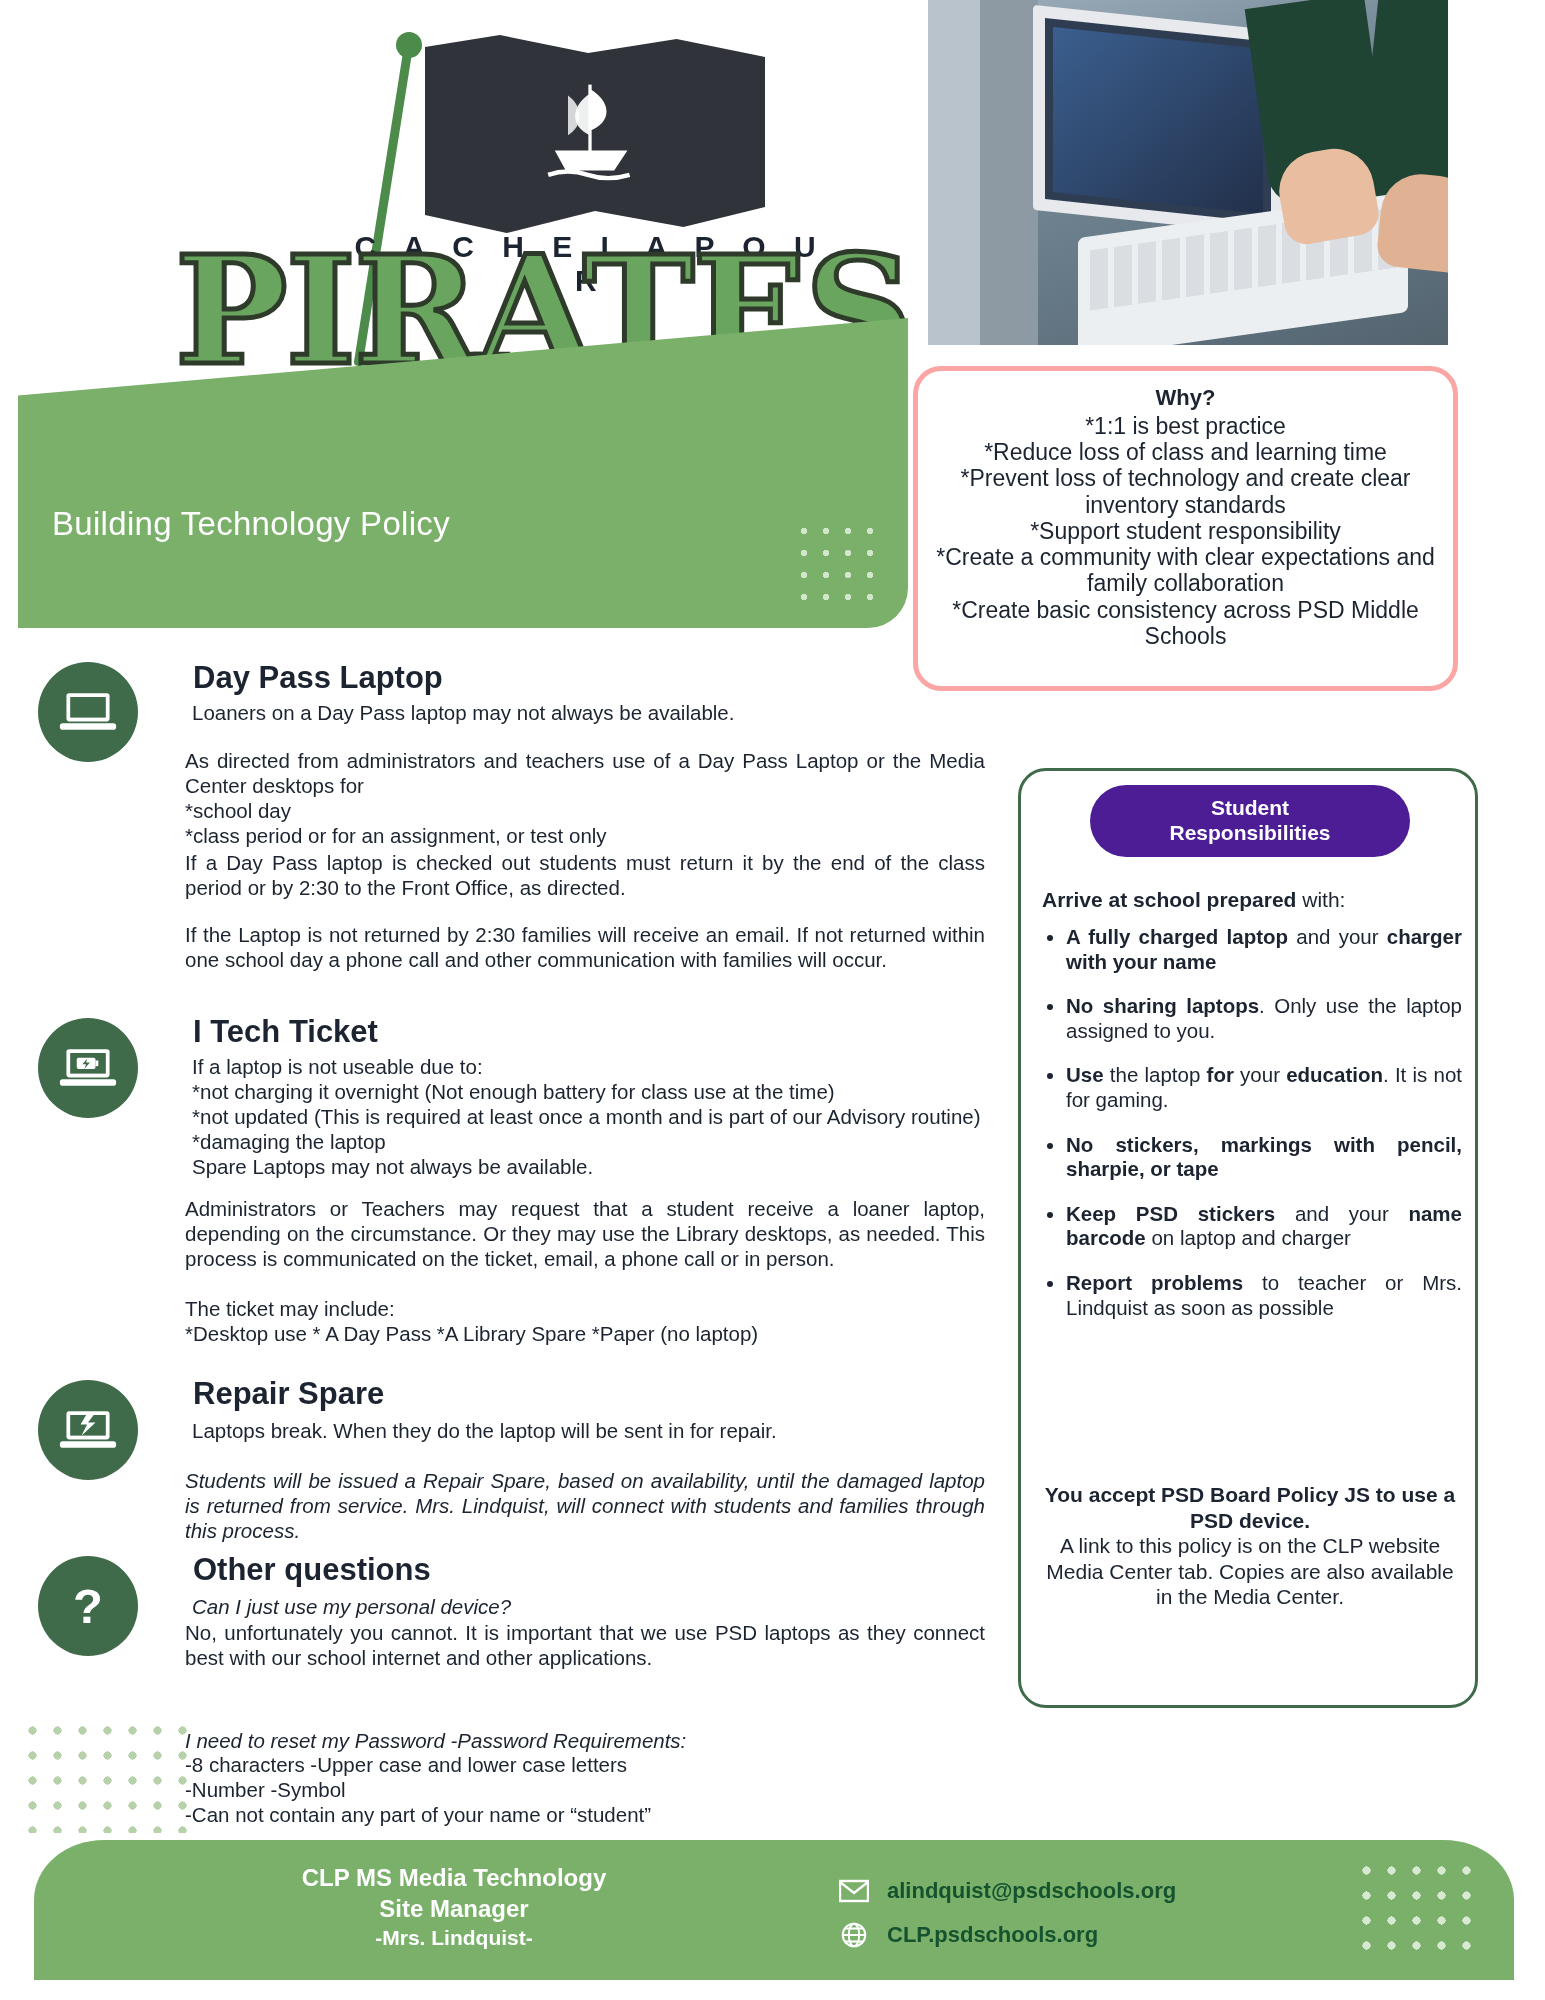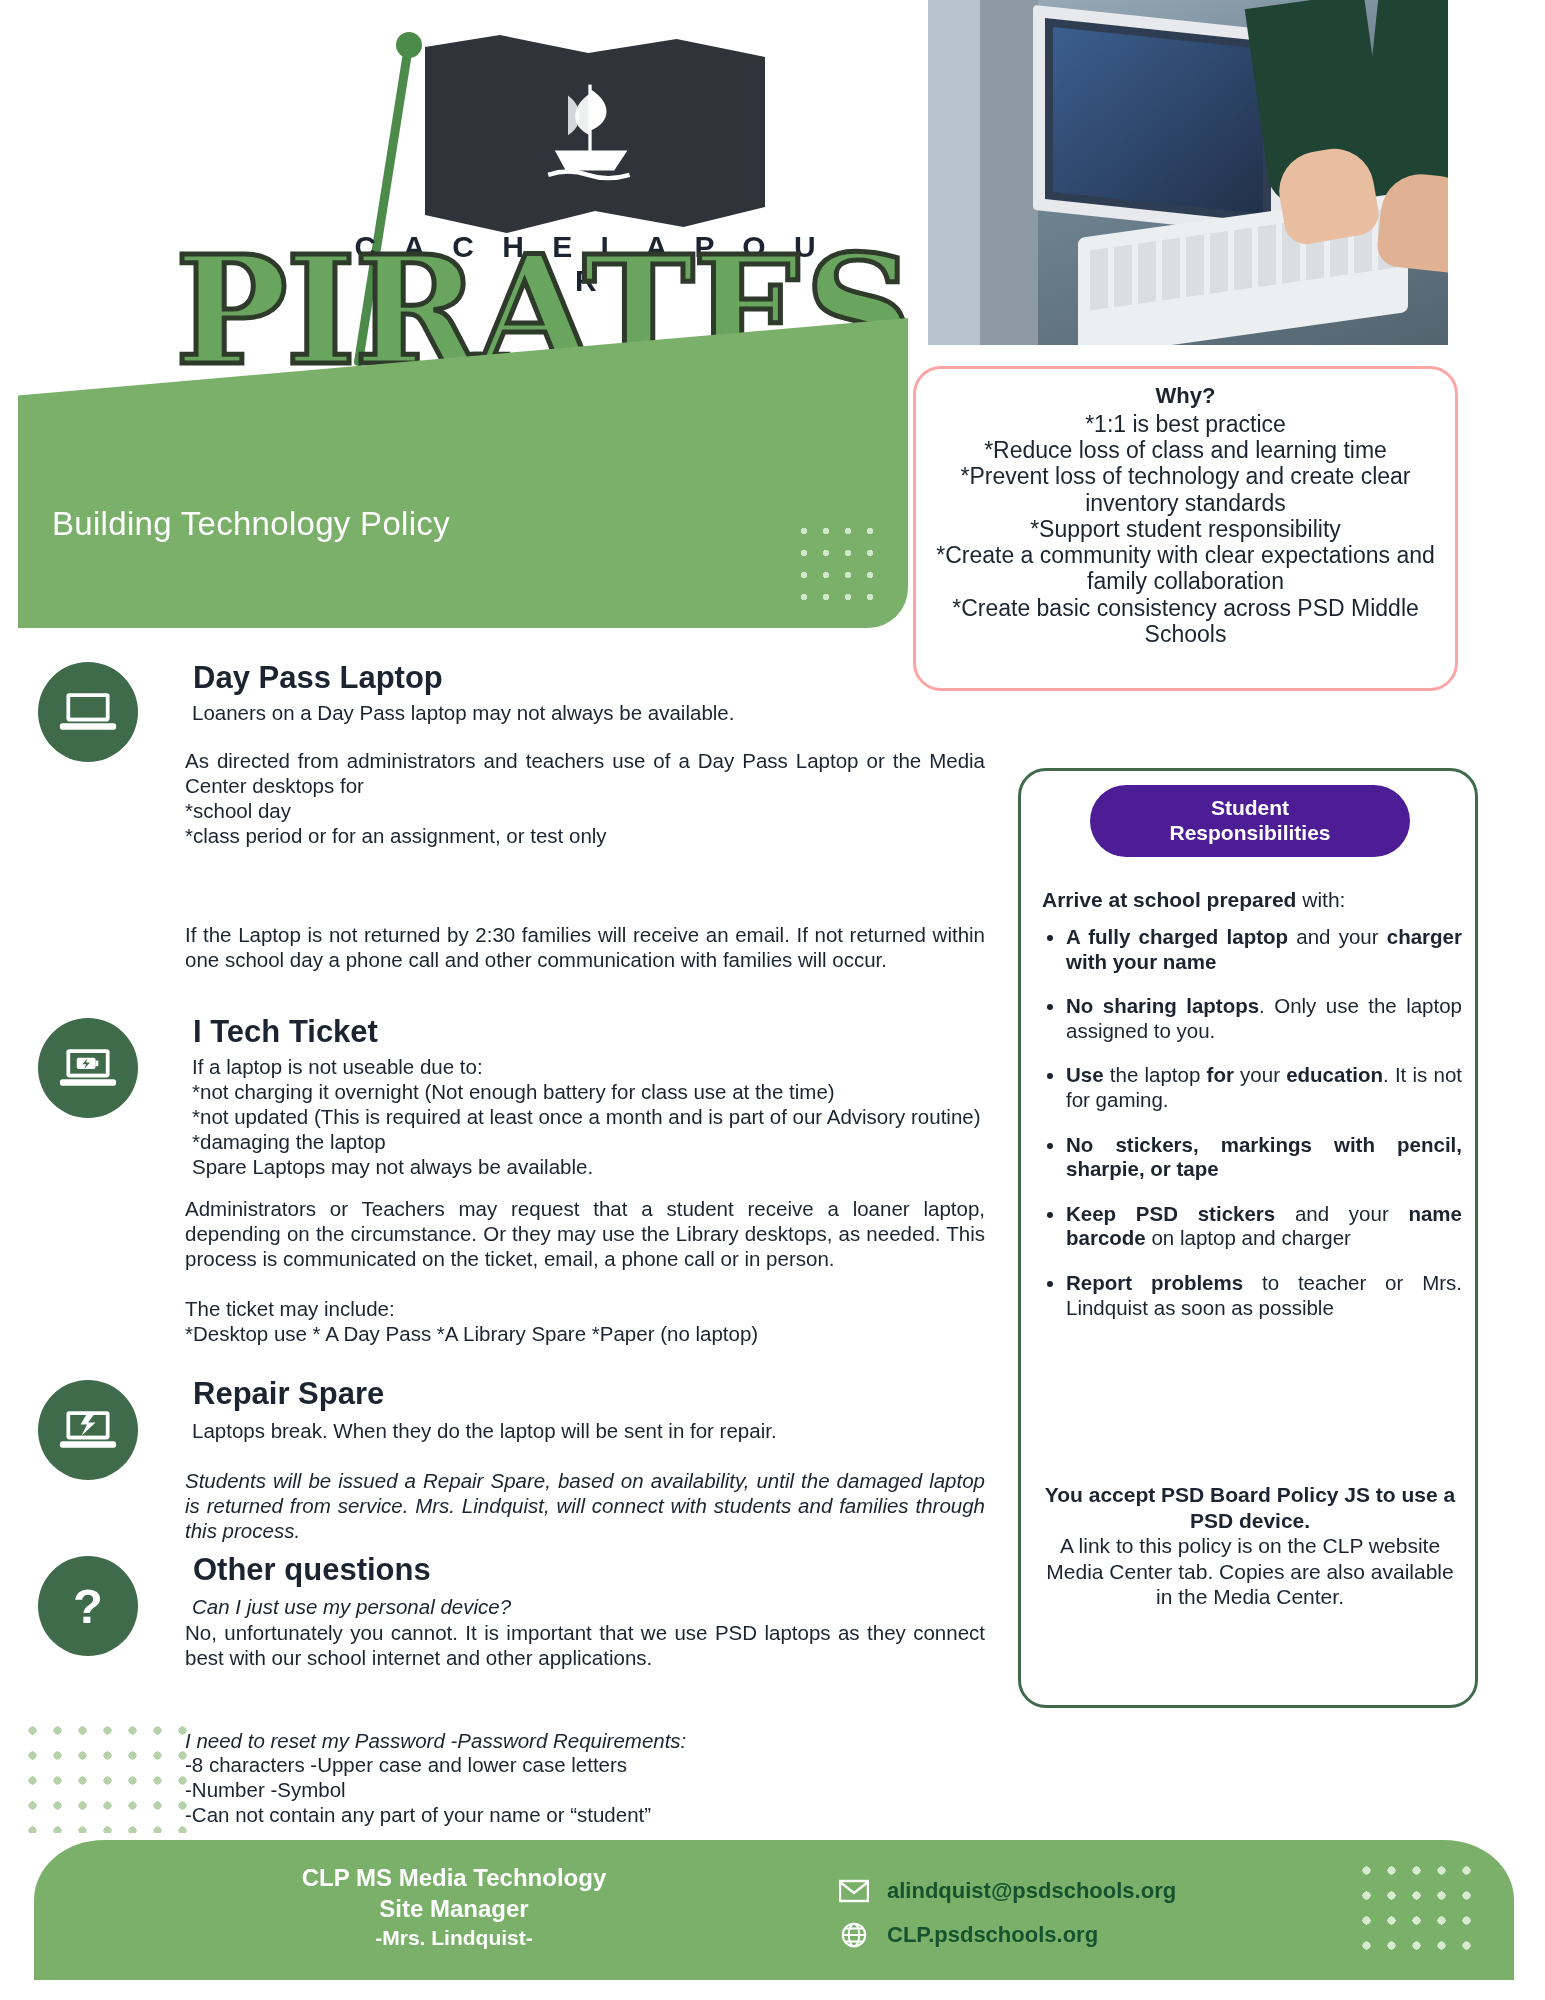--- a/index.html
+++ b/index.html
@@ -94,21 +94,21 @@
     font-size:33px; color:#ffffff; font-weight:400; letter-spacing:.3px;
   }
   .banner-title {
     position:absolute; left:40px; top:570px; width:700px;
     font-size:46px; color:#ffffff; font-weight:700;
   }
 
   
   .why-box {
     position:absolute; left:913px; top:366px; width:545px; height:325px;
-    border:3px solid #fca5a5; border-radius:28px; background:#ffffff;
+    border:5px solid #fca5a5; border-radius:28px; background:#ffffff;
     padding:14px 18px 10px 18px;
     text-align:center;
   }
   .why-title { font-size:22px; font-weight:700; color:#1b2430; margin-bottom:2px; }
   .why-list { font-size:23px; line-height:1.14; color:#1b2430; }
   .why-list div { margin:0; }
 
   
   .circ {
     position:absolute; width:100px; height:100px; border-radius:50%;
@@ -243,20 +243,21 @@
       <rect x="9" y="4" width="46" height="30" rx="3" fill="#ffffff"></rect>
       <rect x="13" y="8" width="38" height="22" fill="#3f6b4a"></rect>
       <rect x="2" y="36" width="60" height="7" rx="3" fill="#ffffff"></rect>
     </svg>
   </div>
   <div class="sec-title" style="left:193px; top:660px;">Day Pass Laptop</div>
   <div class="body-txt nojust" style="left:192px; top:700px; width:790px;">Loaners on a Day Pass laptop may not always be available.</div>
   <div class="body-txt" style="left:185px; top:748px; width:800px; white-space:pre-line;">As directed from administrators and teachers use of a Day Pass Laptop or the Media Center desktops for
 *school day
 *class period or for an assignment, or test only</div>
+  <div class="body-txt" style="left:185px; top:850px; width:800px;">If a Day Pass laptop is checked out students must return it by the end of the class period or by 2:30 to the Front Office, as directed.</div>
   <div class="body-txt" style="left:185px; top:922px; width:800px;">If the Laptop is not returned by 2:30 families will receive an email. If not returned within one school day a phone call and other communication with families will occur.</div>
 
   <div class="circ" style="left:38px; top:1018px;">
     <svg viewBox="0 0 64 48">
       <rect x="9" y="4" width="46" height="30" rx="3" fill="#ffffff"></rect>
       <rect x="13" y="8" width="38" height="22" fill="#3f6b4a"></rect>
       <rect x="20" y="13" width="20" height="12" rx="2" fill="#ffffff"></rect>
       <rect x="40" y="16" width="3" height="6" fill="#ffffff"></rect>
       <path d="M31 14 L26 20 L30 20 L28 25 L34 18 L30 18 Z" fill="#3f6b4a"></path>
       <rect x="2" y="36" width="60" height="7" rx="3" fill="#ffffff"></rect>

